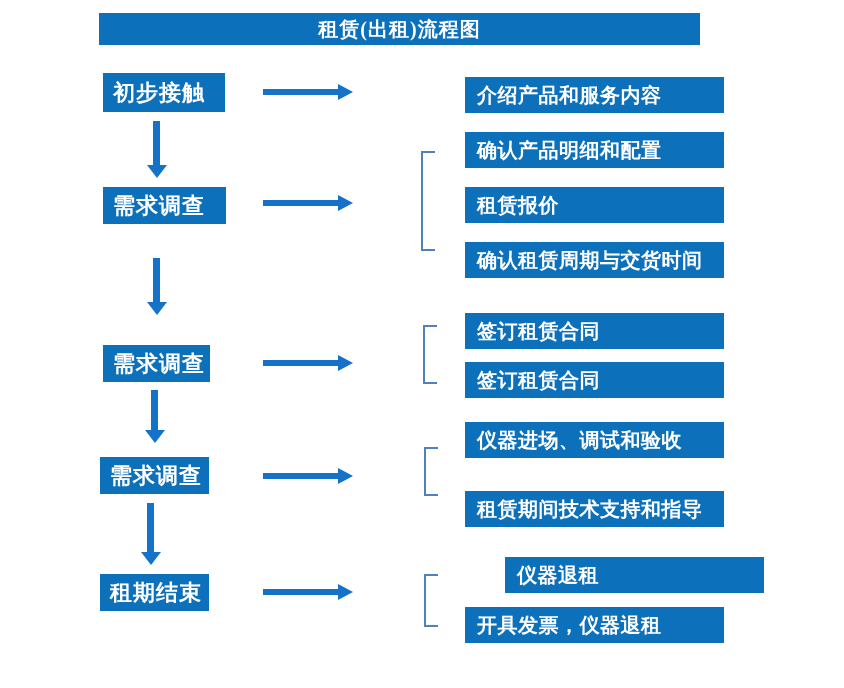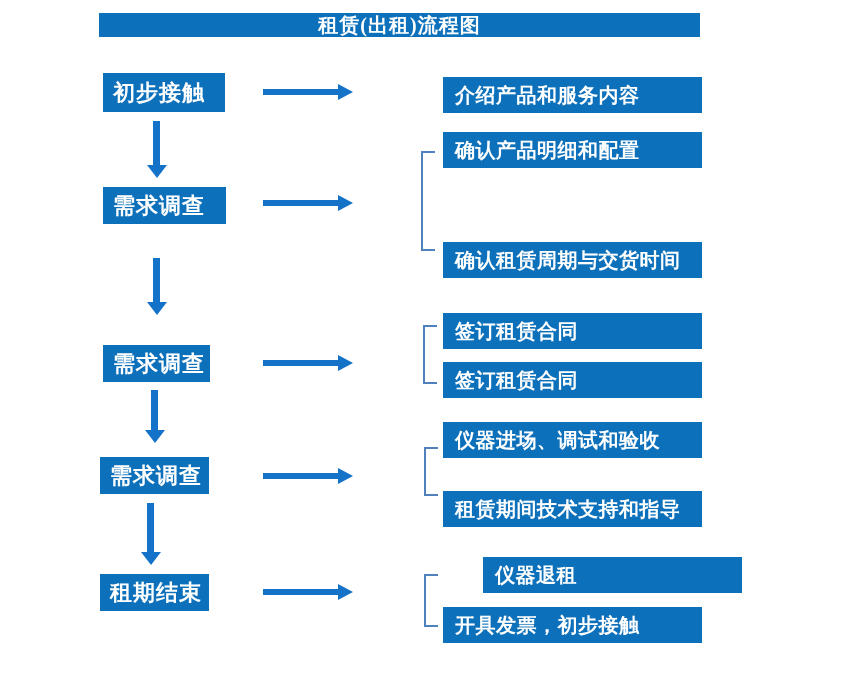--- a/index.html
+++ b/index.html
@@ -7,33 +7,33 @@
     --arrow-blue:#1472c8;
     --bracket-blue:#4f81bd;
     --text-white:#ffffff;
   }
   *{margin:0;padding:0;box-sizing:border-box;}
   body{background:#ffffff;font-family:"Liberation Serif","DejaVu Serif",serif;}
   .canvas{
     position:relative;width:844px;height:688px;background:#ffffff;overflow:hidden;
   }
   .title-bar{
-    position:absolute;left:99px;top:13px;width:601px;height:24px;
+    position:absolute;left:99px;top:13px;width:601px;height:32px;
     background:var(--box-blue);color:var(--text-white);
     display:flex;align-items:center;justify-content:center;
     font-size:20px;font-weight:700;letter-spacing:1px;
   }
   .stage{
     position:absolute;background:var(--box-blue);color:var(--text-white);
     display:flex;align-items:center;
     font-size:22px;font-weight:700;letter-spacing:1px;
     padding-left:10px;white-space:nowrap;
   }
   .out{
-    position:absolute;left:443px;width:259px;height:36px;
+    position:absolute;left:465px;width:259px;height:36px;
     background:var(--box-blue);color:var(--text-white);
     display:flex;align-items:center;
     font-size:20px;font-weight:700;letter-spacing:0.5px;
     padding-left:12px;white-space:nowrap;
   }
   .harrow{position:absolute;left:263px;width:90px;height:16px;}
   .harrow .shaft{position:absolute;left:0;top:5px;width:76px;height:6px;background:var(--arrow-blue);}
   .harrow .head{position:absolute;right:0;top:0;width:0;height:0;
     border-left:15px solid var(--arrow-blue);border-top:8px solid transparent;border-bottom:8px solid transparent;}
   .varrow{position:absolute;width:20px;}
@@ -71,40 +71,43 @@
   <div class="stage" style="left:100px;top:574px;width:109px;height:37px;">
     <span>租期结束</span>
   </div>
 
   <div class="out" style="top:77px;">
     <span>介绍产品和服务内容</span>
   </div>
   <div class="out" style="top:132px;">
     <span>确认产品明细和配置</span>
   </div>
+  <div class="out" style="top:187px;">
+    <span>租赁报价</span>
+  </div>
   <div class="out" style="top:242px;">
     <span>确认租赁周期与交货时间</span>
   </div>
   <div class="out" style="top:313px;">
     <span>签订租赁合同</span>
   </div>
   <div class="out" style="top:362px;">
     <span>签订租赁合同</span>
   </div>
   <div class="out" style="top:422px;">
     <span>仪器进场、调试和验收</span>
   </div>
   <div class="out" style="top:491px;">
     <span>租赁期间技术支持和指导</span>
   </div>
   <div class="out" style="top:557px;margin-left:40px;">
     <span>仪器退租</span>
   </div>
   <div class="out" style="top:607px;">
-    <span>开具发票，初步接触</span>
+    <span>开具发票，仪器退租</span>
   </div>
 
   <div class="harrow" style="top:84px;">
     <div class="shaft"></div>
     <div class="head"></div>
   </div>
   <div class="harrow" style="top:195px;">
     <div class="shaft"></div>
     <div class="head"></div>
   </div>

